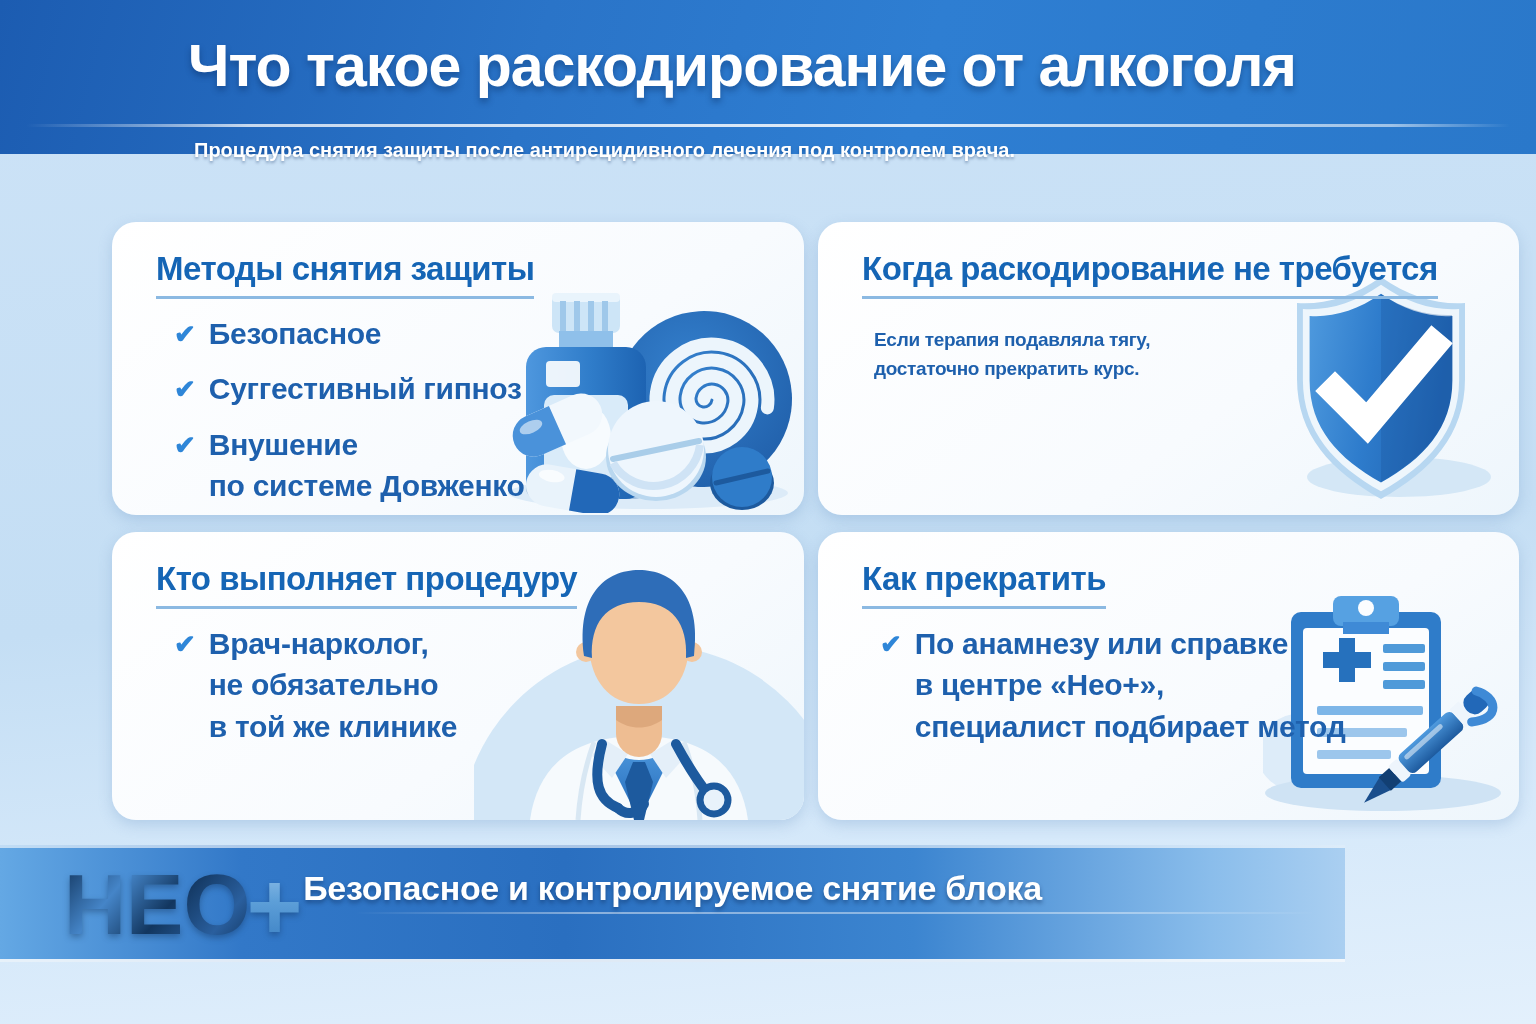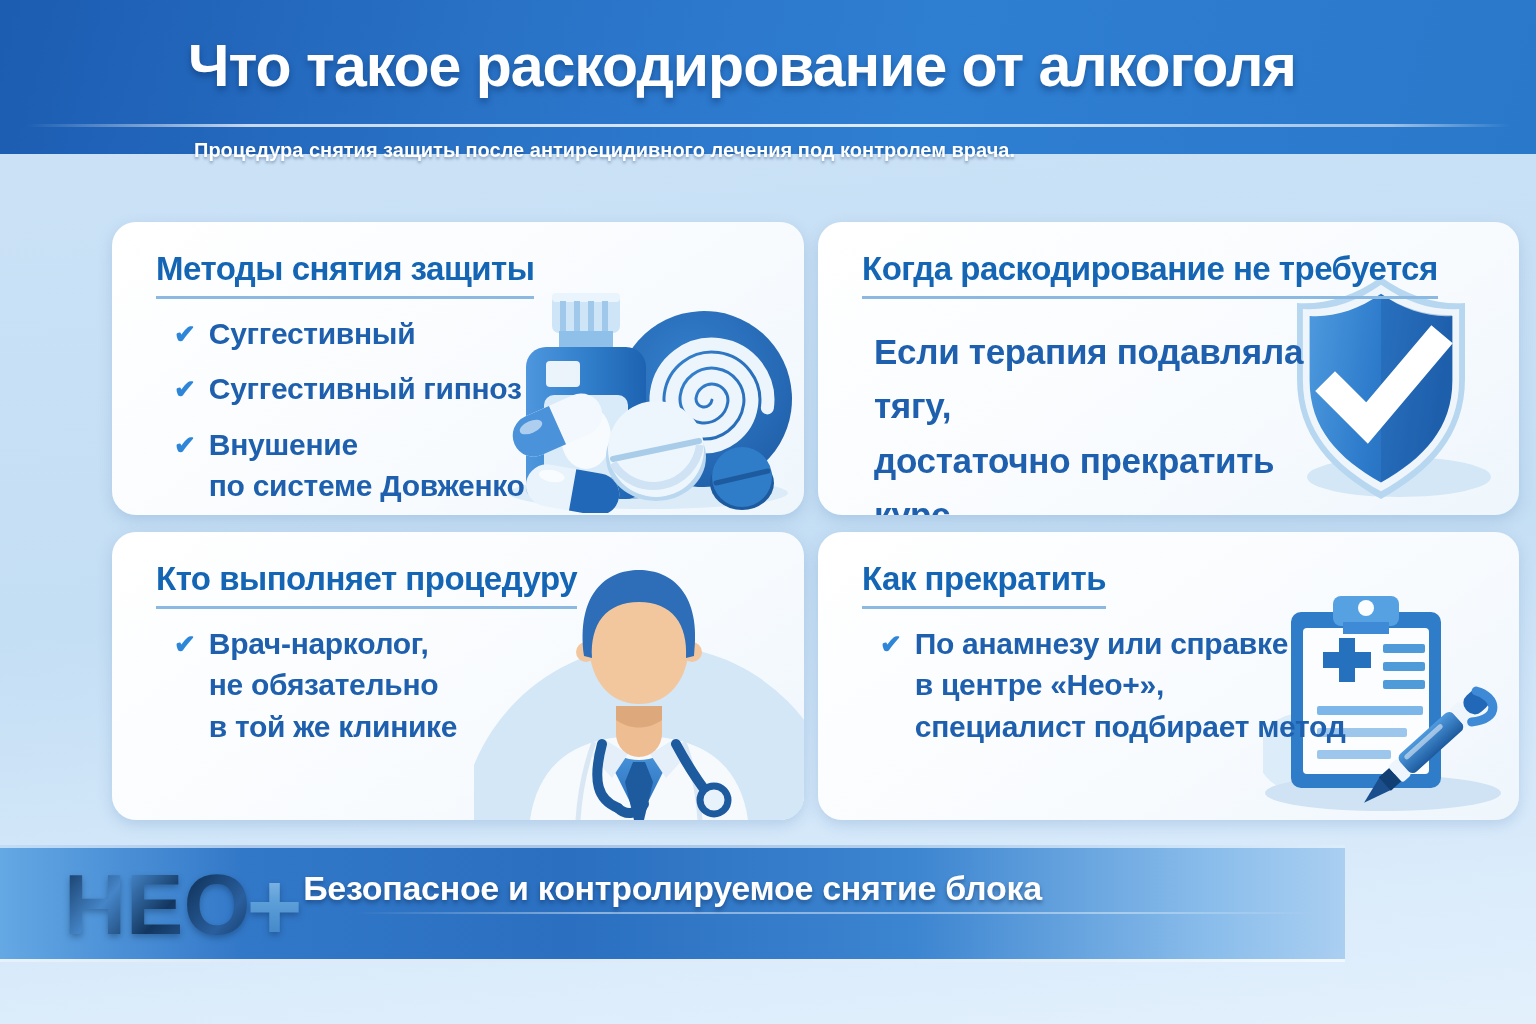--- a/index.html
+++ b/index.html
@@ -53,21 +53,21 @@
   .bullets { margin:10px 0 0 62px; position:relative; z-index:2; }
   .bullet {
     display:flex; align-items:flex-start; gap:13px;
     margin-top:14px;
     font-size:30px; font-weight:700; color:#1e60ad; line-height:1.38;
   }
   .check-glyph { font-size:26px; color:#2e86d8; margin-top:4px; }
   .bullet-label { white-space:pre-line; letter-spacing:-0.3px; }
   .card-text {
     margin:26px 0 0 56px; max-width:460px;
-    font-size:35px; font-weight:700; color:#1e60ad; line-height:1.55;
+    font-size:19px; font-weight:700; color:#1e60ad; line-height:1.55;
     white-space:pre-line; letter-spacing:-0.3px;
     position:relative; z-index:2;
   }
   .illus { position:absolute; z-index:1; }
   .illus-a { right:4px;  bottom:2px;  width:302px; height:228px; }
   .illus-b { right:26px; bottom:12px; width:222px; height:232px; }
   .illus-c { right:0;    bottom:0;    width:330px; height:288px; }
   .illus-d { right:14px; bottom:8px;  width:242px; height:224px; }
   
   .footer {
@@ -112,21 +112,21 @@
   <div class="header-subtitle">Процедура снятия защиты после антирецидивного лечения под контролем врача.</div>
 </div>
 
 <div class="cards">
 
   <div class="card">
     <div class="card-title">Методы снятия защиты</div>
     <div class="bullets">
       <div class="bullet">
         <span class="check-glyph">✔</span>
-        <span class="bullet-label">Суггестивный</span>
+        <span class="bullet-label">Безопасное</span>
       </div>
       <div class="bullet">
         <span class="check-glyph">✔</span>
         <span class="bullet-label">Суггестивный гипноз</span>
       </div>
       <div class="bullet">
         <span class="check-glyph">✔</span>
         <span class="bullet-label">Внушение
 по системе Довженко</span>
       </div>

